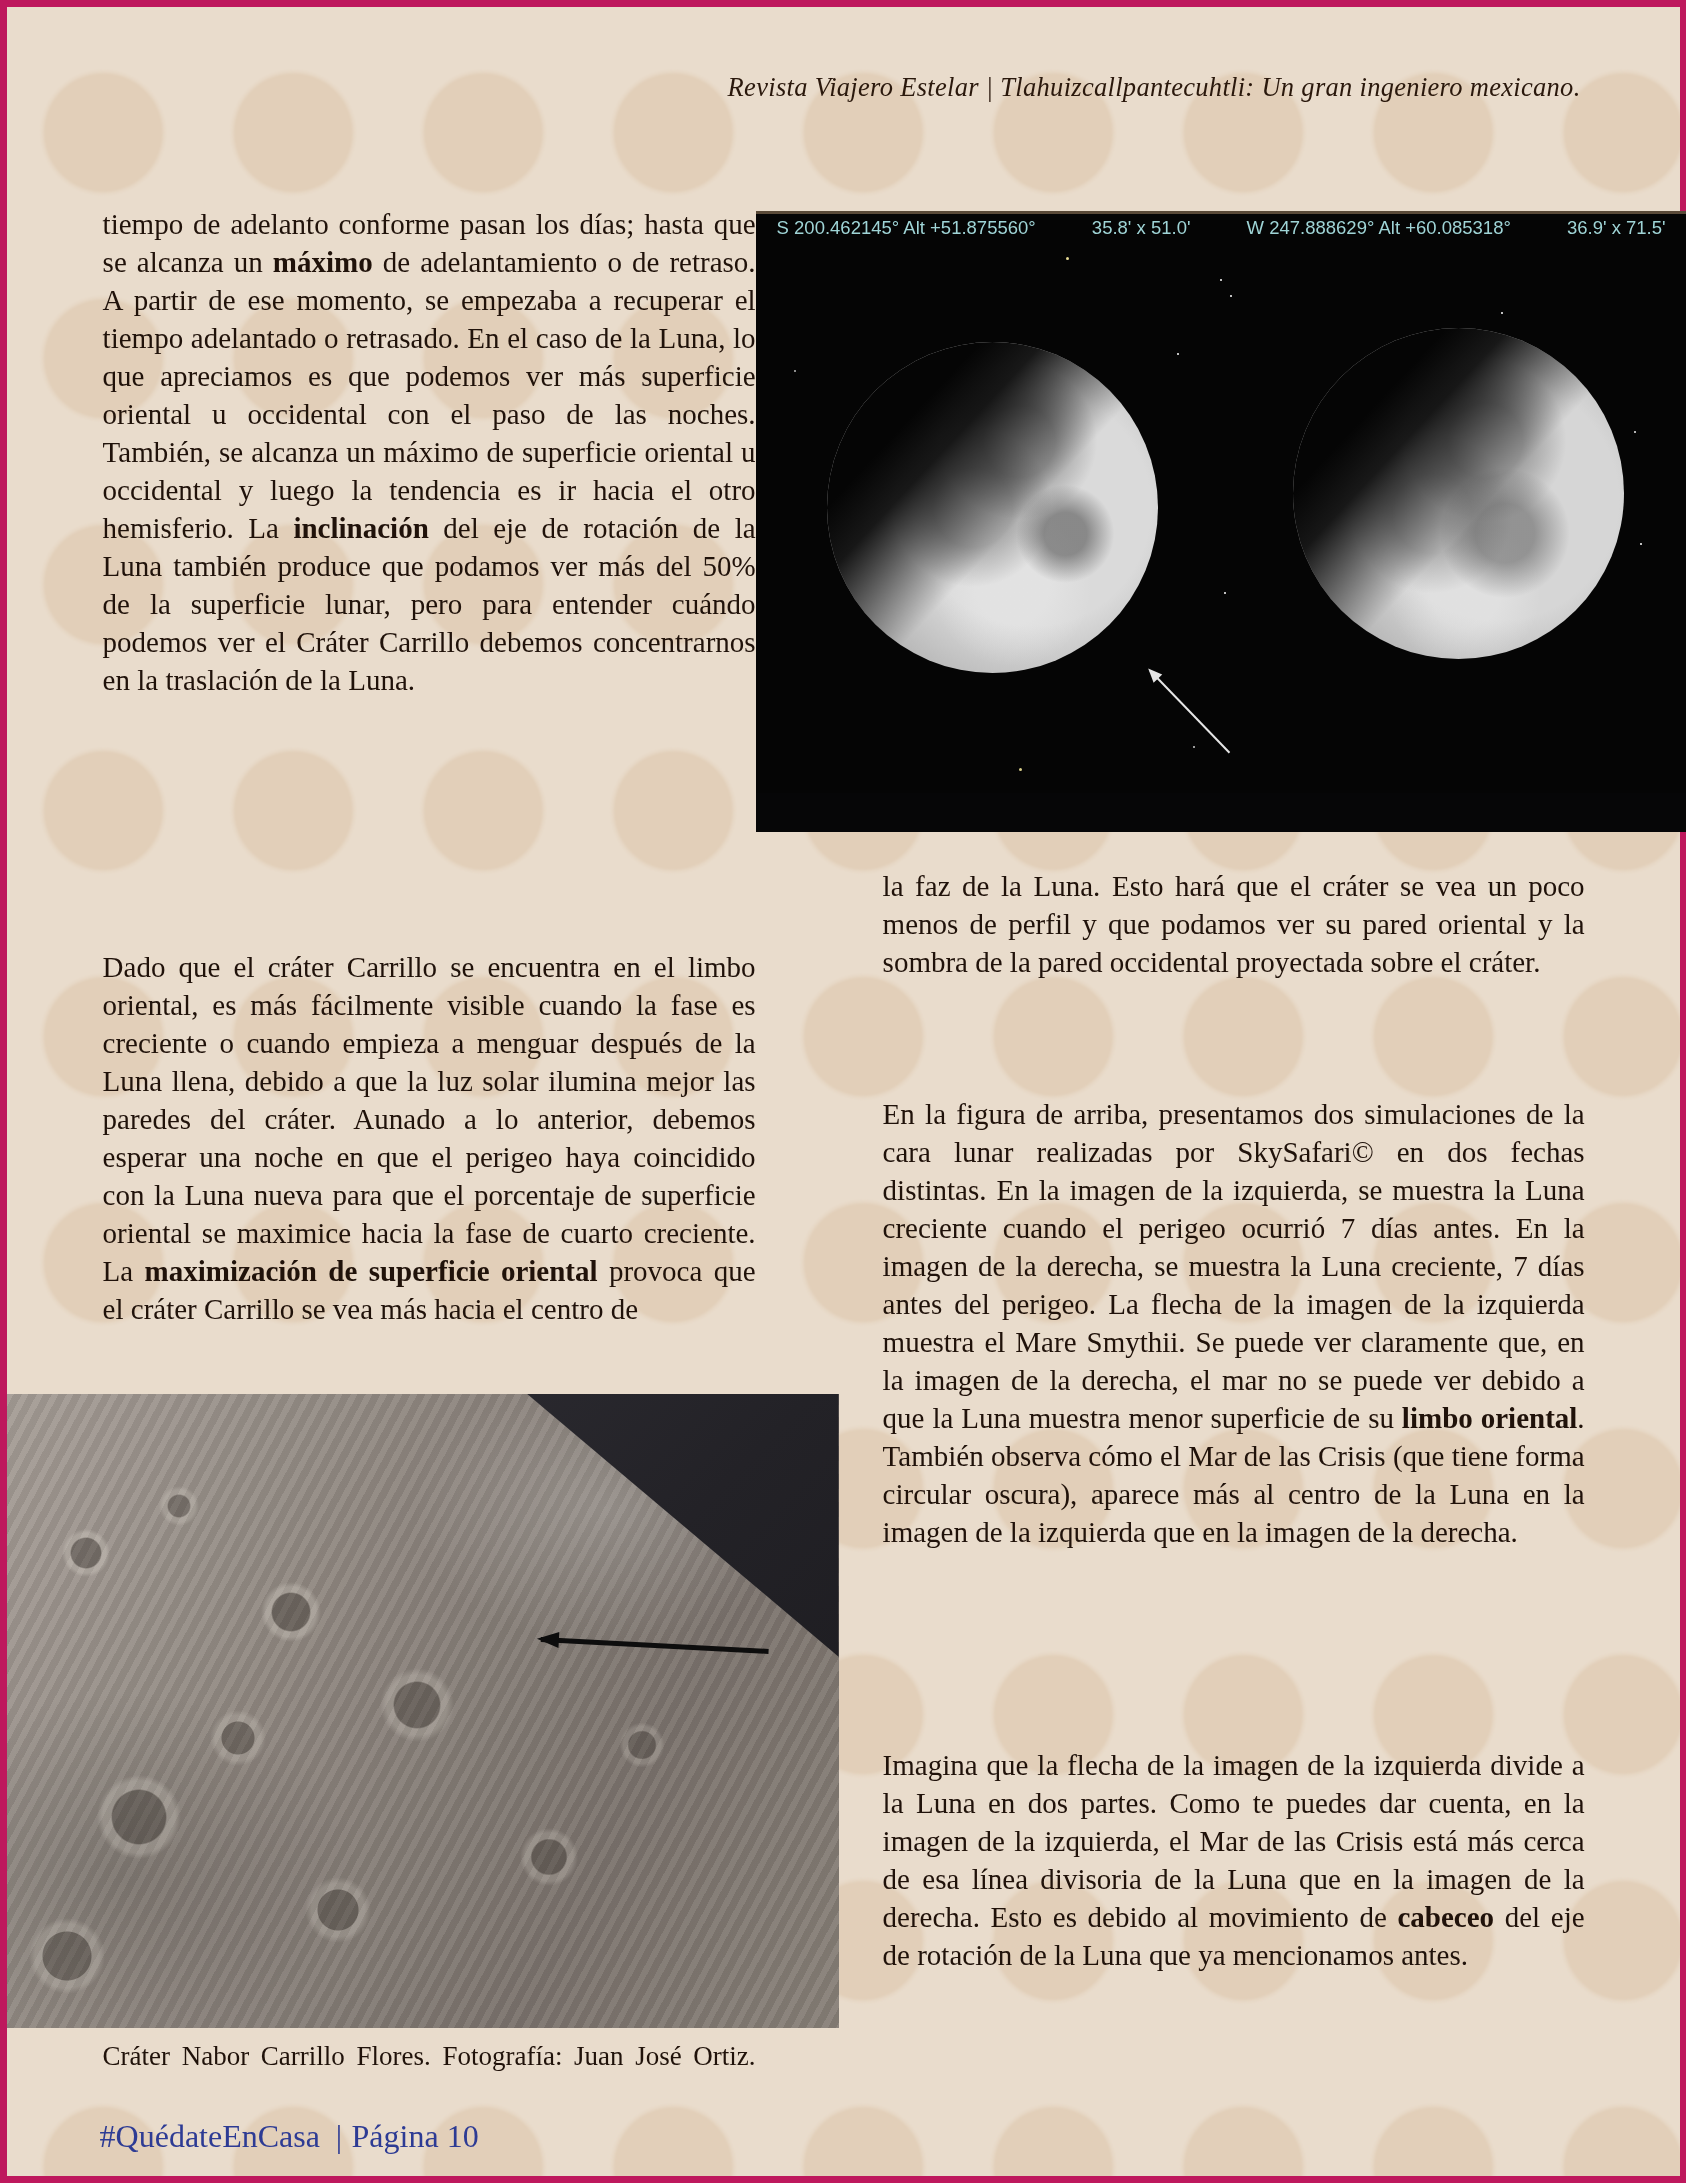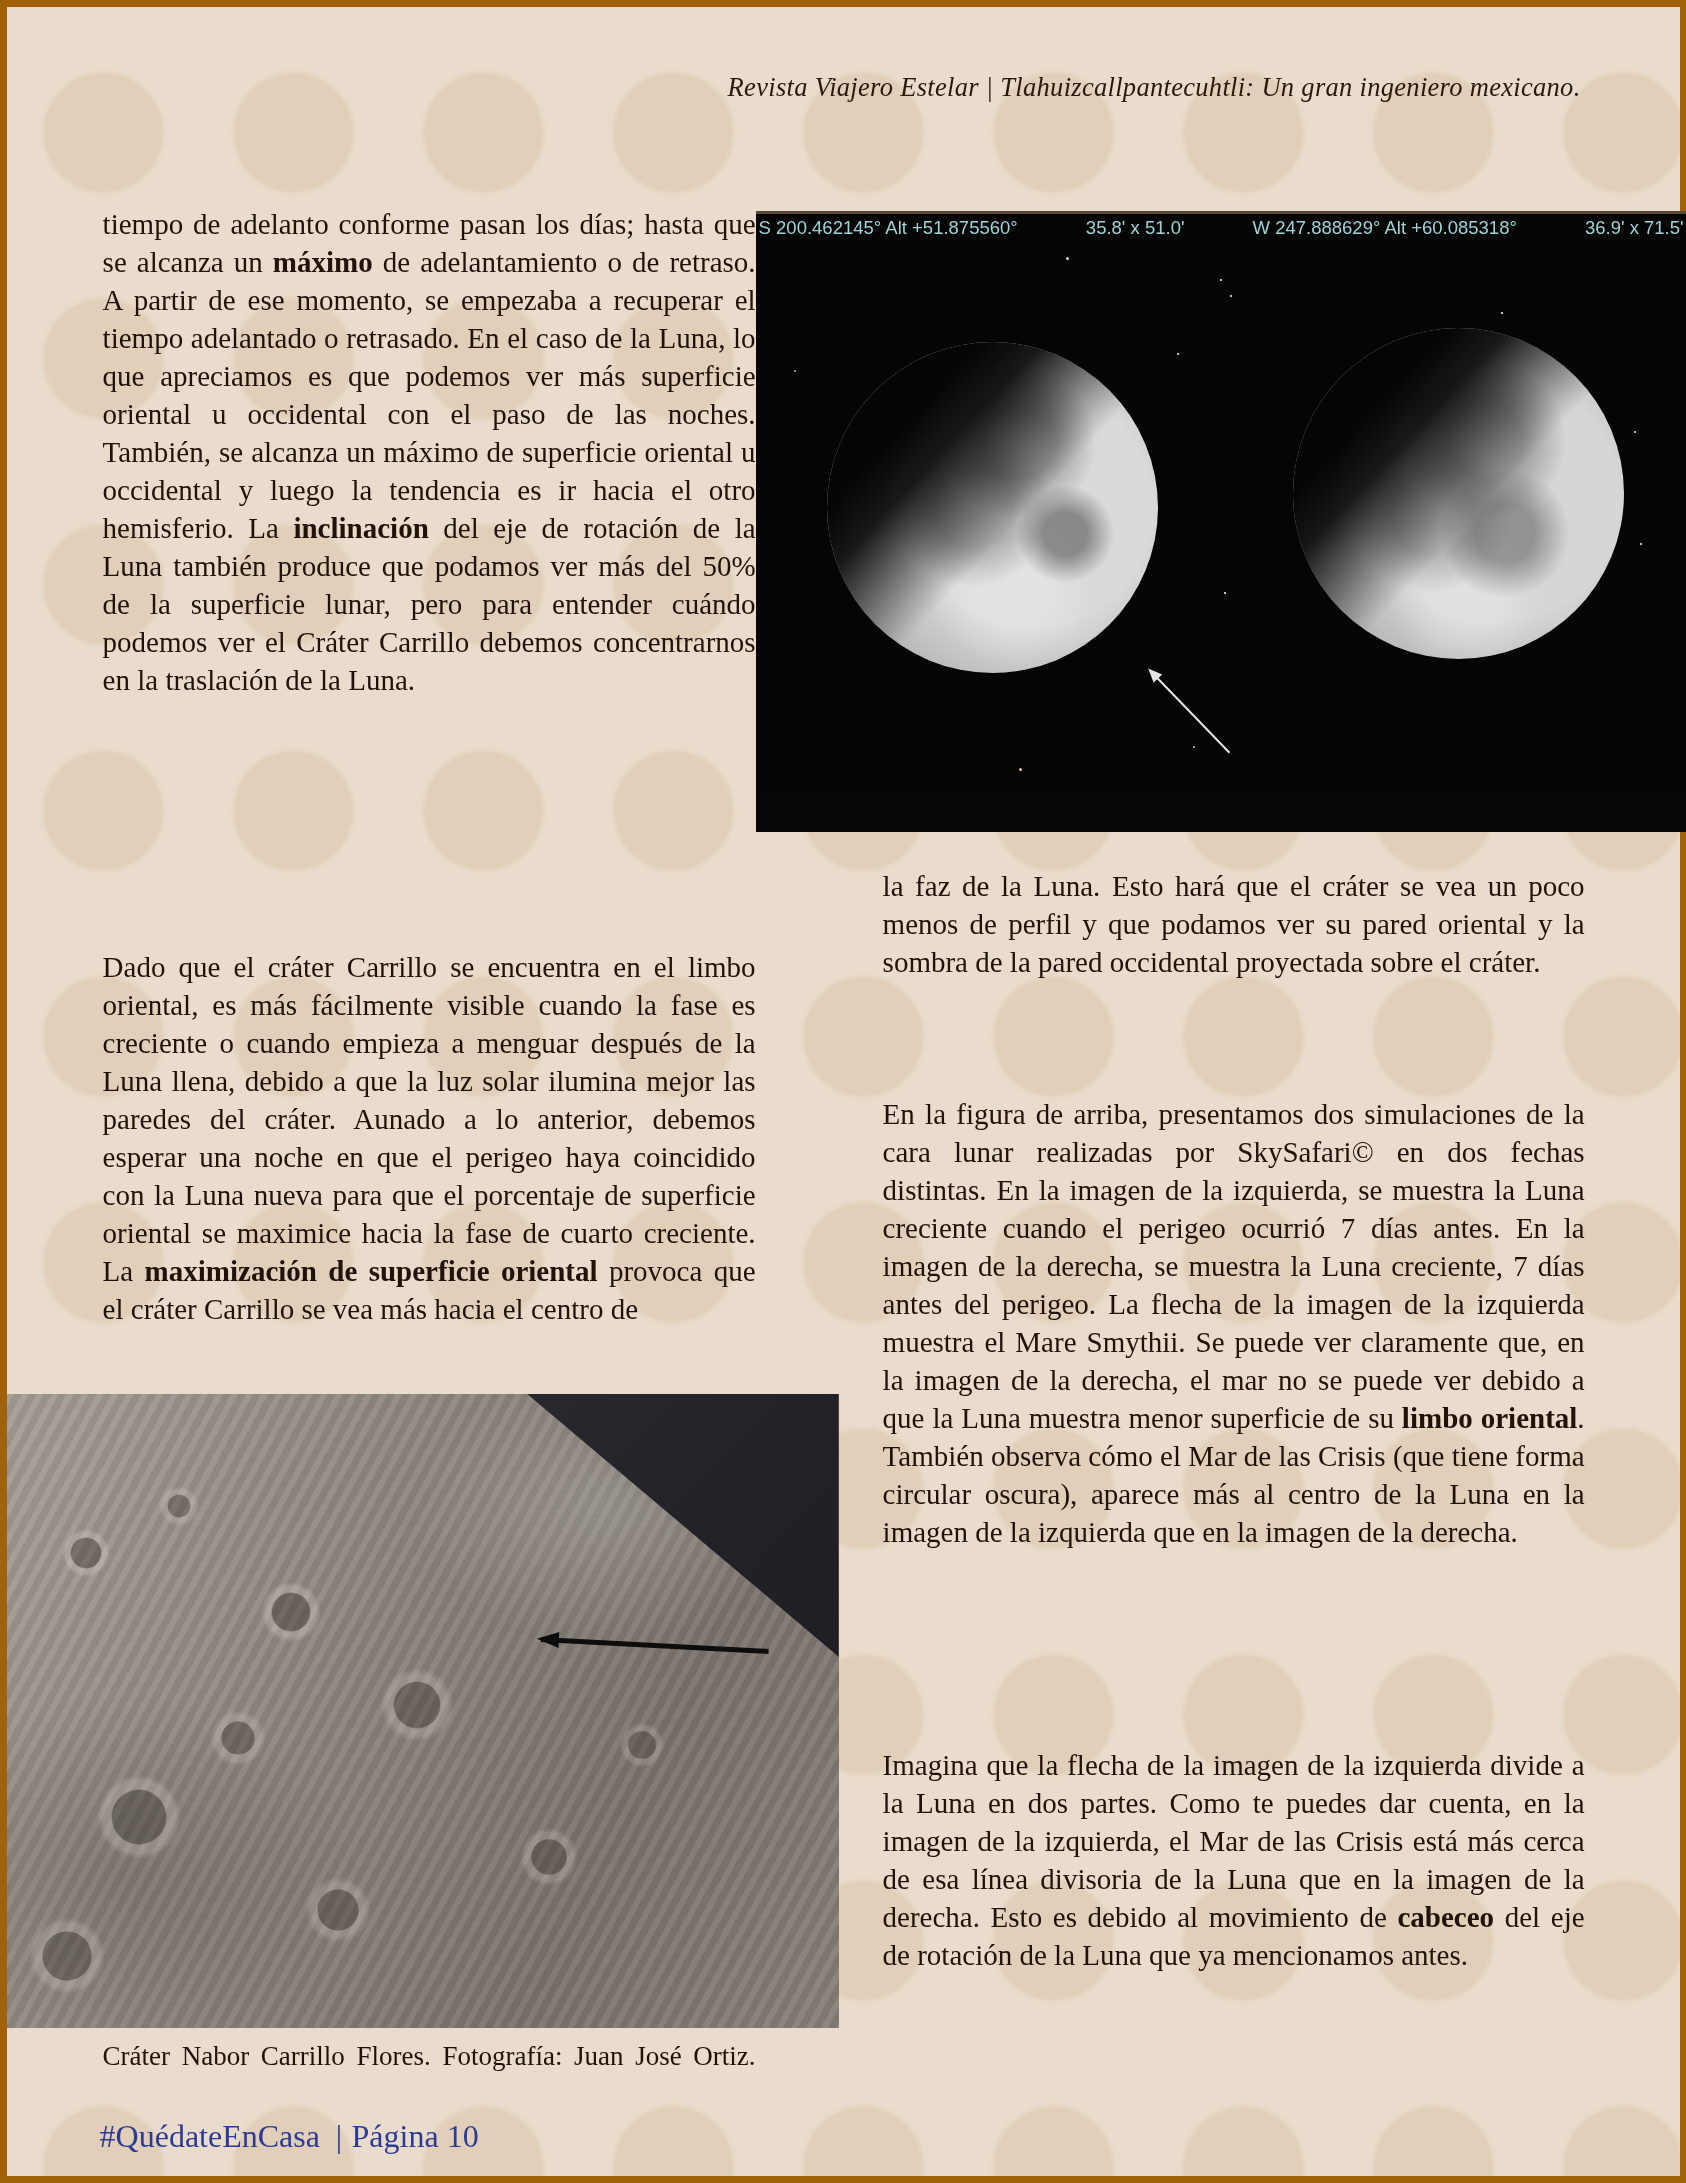--- a/index.html
+++ b/index.html
@@ -1,18 +1,18 @@
 <!DOCTYPE html>
 <html style="font-size:10.6px"><head>
 <meta charset="utf-8">
 <style>
   html,body { margin:0; padding:0; background:#cfcfcf; }
   .page {
     position:relative; width:1687px; height:2183px;
-    background:#a16207; overflow:hidden;
+    background:#be185d; overflow:hidden;
     font-family:"Liberation Serif","DejaVu Serif",serif;
   }
   .content {
     position:absolute; left:6.6px; top:6.6px; right:6.6px; bottom:6.6px;
     background-color:#e9dccc;
     background-image:
       radial-gradient(circle at 50% 50%, rgba(210,178,142,0.30) 0 58px, rgba(214,184,150,0.12) 61px, rgba(214,184,150,0) 64px);
     background-size:190px 226px;
     background-position:1.3px 12.6px;
   }
@@ -48,21 +48,21 @@
     width:50%; display:flex; align-items:center; justify-content:flex-end;
     padding-right:4px; box-sizing:border-box;
   }
   .titlebar span {
     color:#ffffff; font-weight:bold; font-size:20.5px; white-space:pre;
     text-shadow:0 1.3px 2px rgba(0,0,0,0.8);
   }
   .coordsbar {
     position:relative; height:29px; background:#050505;
     display:flex; align-items:center; justify-content:space-between;
-    padding:0 3px;
+    padding:0 21px;
   }
   .coordsbar span { color:#9fd4d6; font-size:18.5px; white-space:pre; }
   .sky { position:relative; height:550px; background:#050505; overflow:hidden; }
   .star { position:absolute; border-radius:50%; }
   .moon { position:absolute; width:331px; height:331px; border-radius:50%; }
   .moon::after {
     content:""; position:absolute; inset:0; border-radius:50%;
     background:linear-gradient(133deg, #050505 24%, rgba(5,5,5,0.90) 34%, rgba(5,5,5,0) 56%);
   }
   .moon-left {

